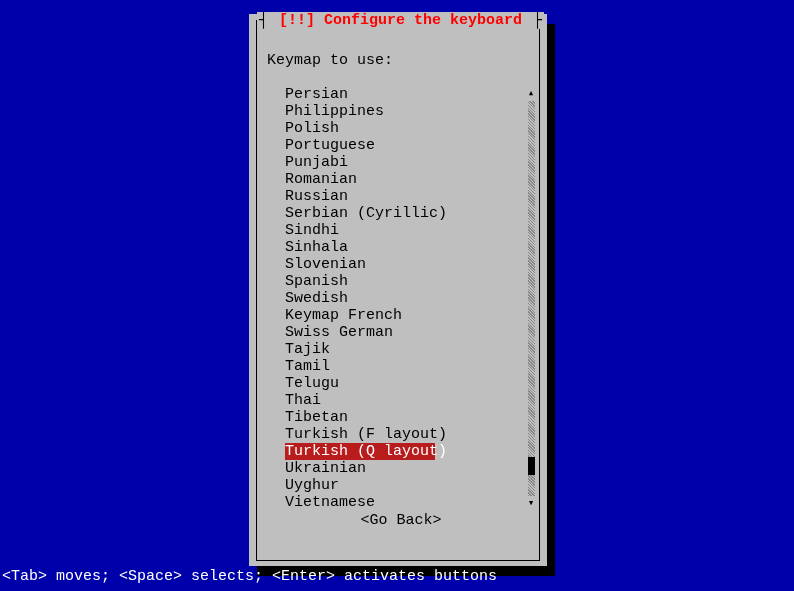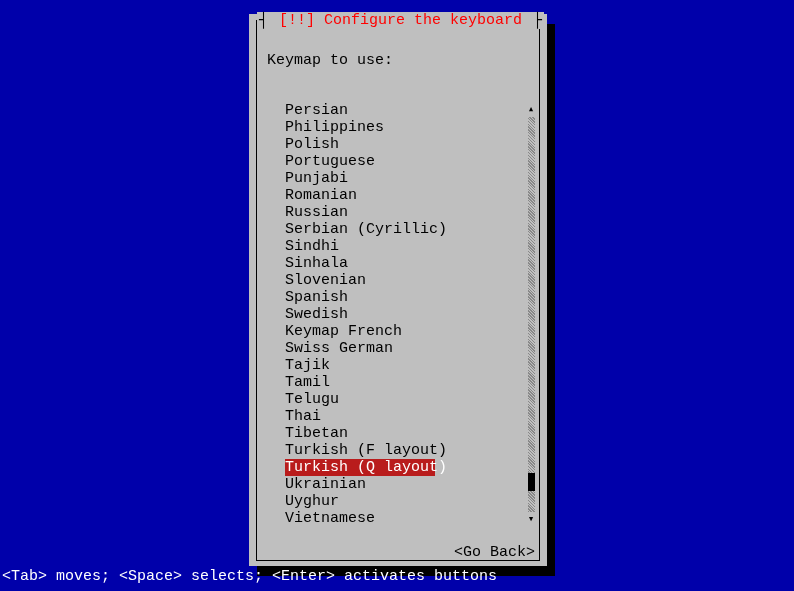--- a/index.html
+++ b/index.html
@@ -38,30 +38,31 @@
     bottom: 5px;
     border: 1px solid #000;
   }
   .title {
     position: absolute;
     top: -9px;
     left: 0;
     right: 0;
     text-align: left;
     white-space: pre;
+    font-weight: bold;
   }
   .title .br { color: #000; background:#bfbfbf; padding:0 2px;}
   .title-red { color: #ff0000; background:#bfbfbf; }
   .content {
     position: absolute;
     left: 18px;
     top: 38px;
     right: 12px;
   }
-  .prompt { color: #000; margin-bottom: 33px; }
+  .prompt { color: #000; margin-bottom: 17px; }
   .list-area { position: relative; }
   .list { padding-left: 18px; }
   .list-item {
     height: 17px;
     white-space: pre;
     cursor: pointer;
   }
   .selected {
     background: #b91c1c;
     color: #fff;
@@ -89,21 +90,21 @@
     width: 7px;
     background: repeating-linear-gradient(45deg,#888 0,#888 1px,#bfbfbf 1px,#bfbfbf 2px);
     position: relative;
   }
   .sb-thumb {
     position: absolute;
     left: 0;
     width: 7px;
     background: #000;
   }
-  .goback { text-align: right; margin-top: 17px; white-space: pre; }
+  .goback { text-align: center; margin-top: 1px; white-space: pre; }
   .helpbar {
     position: absolute;
     left: 2px;
     bottom: 6px;
     color: #fff;
     white-space: pre;
   }
 </style>
 </head>
 <body>

